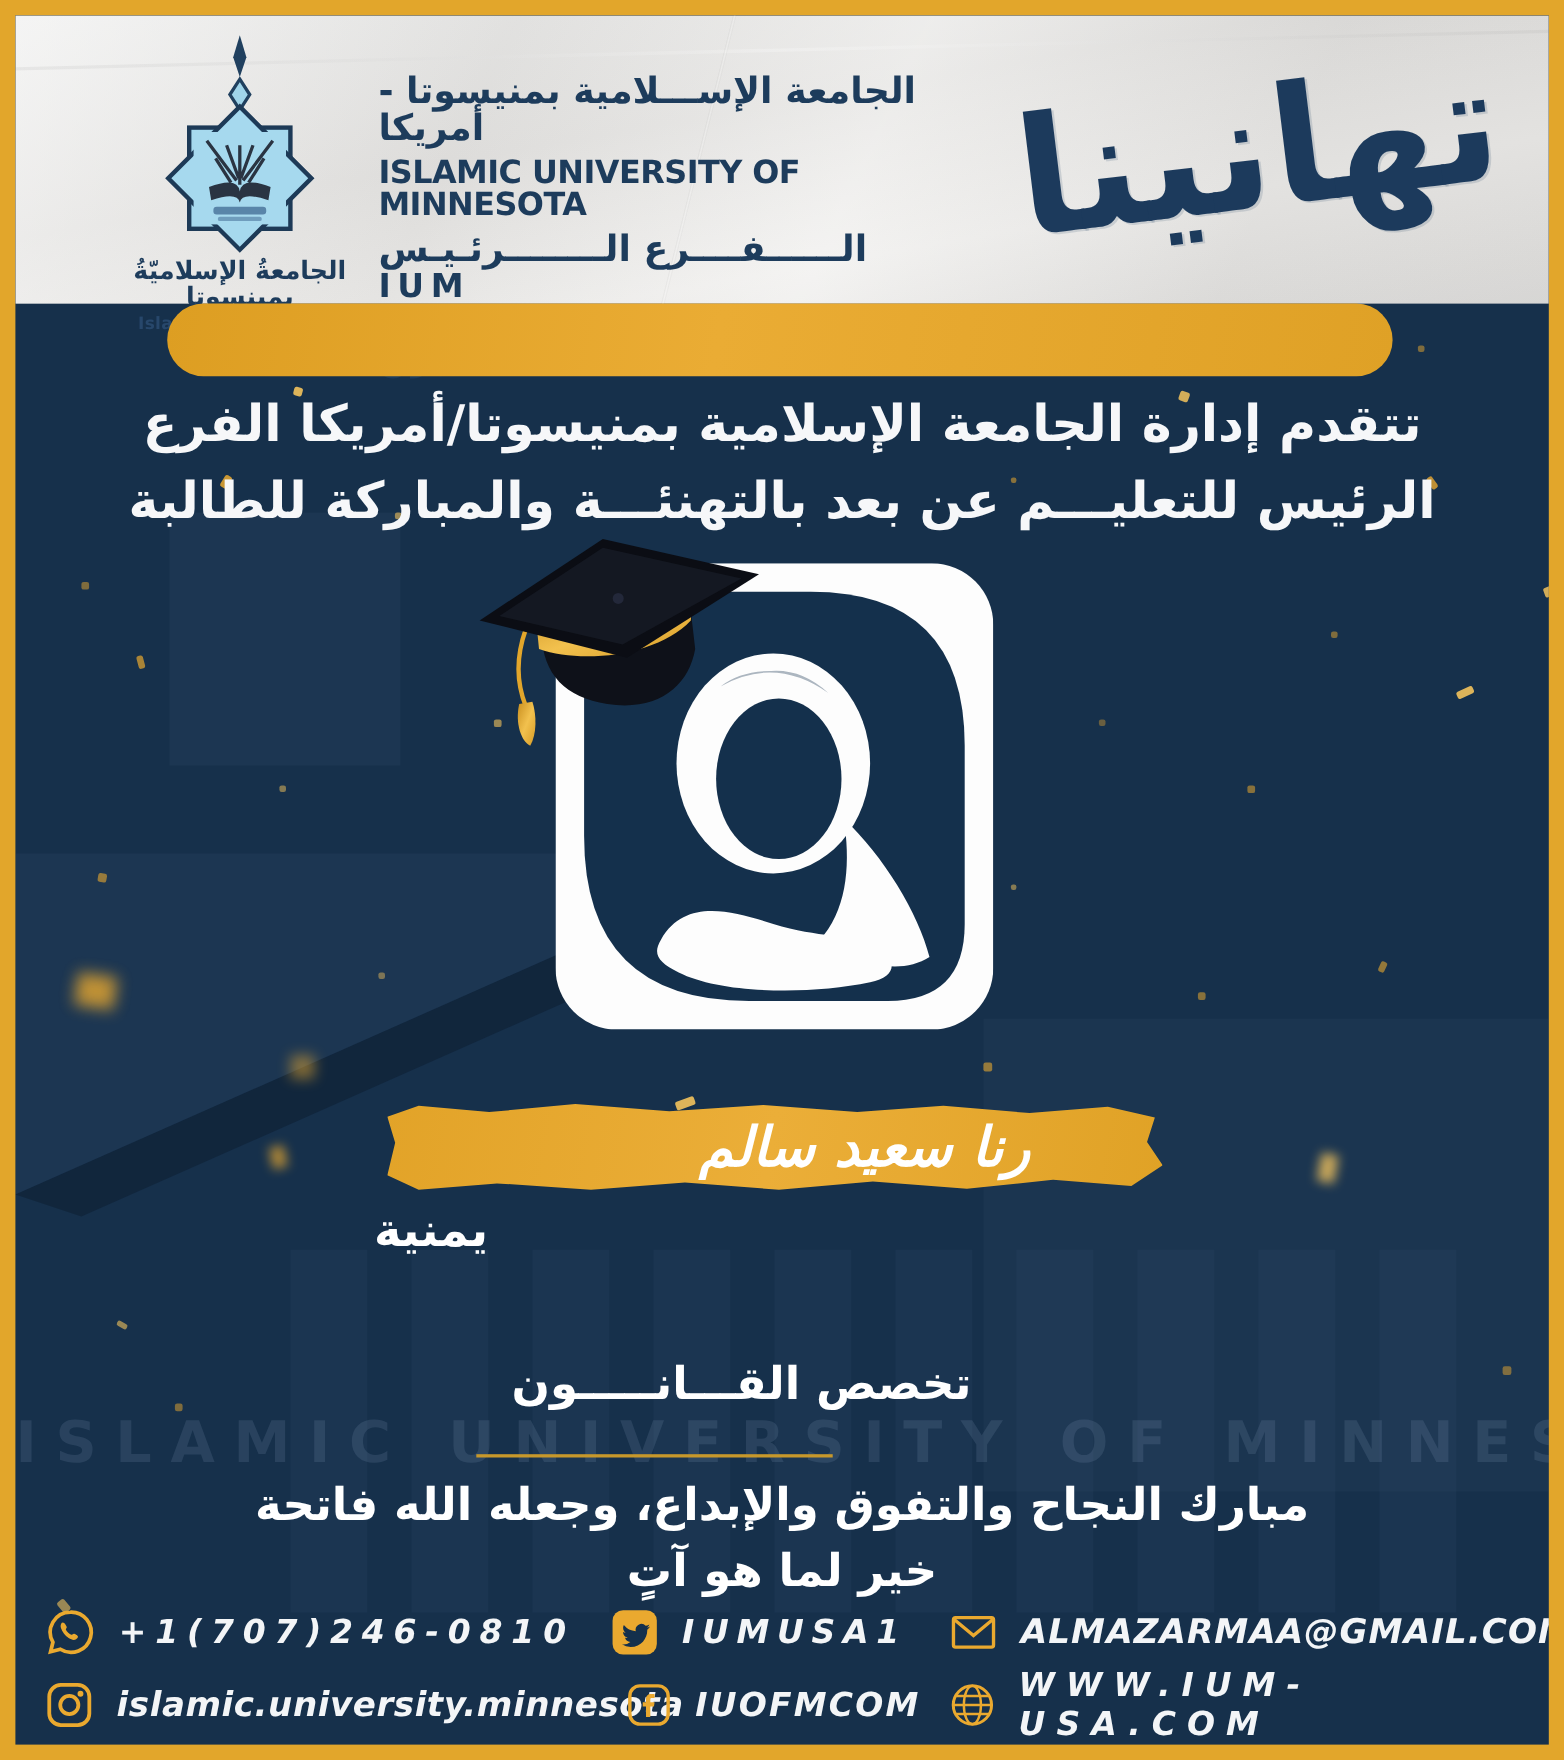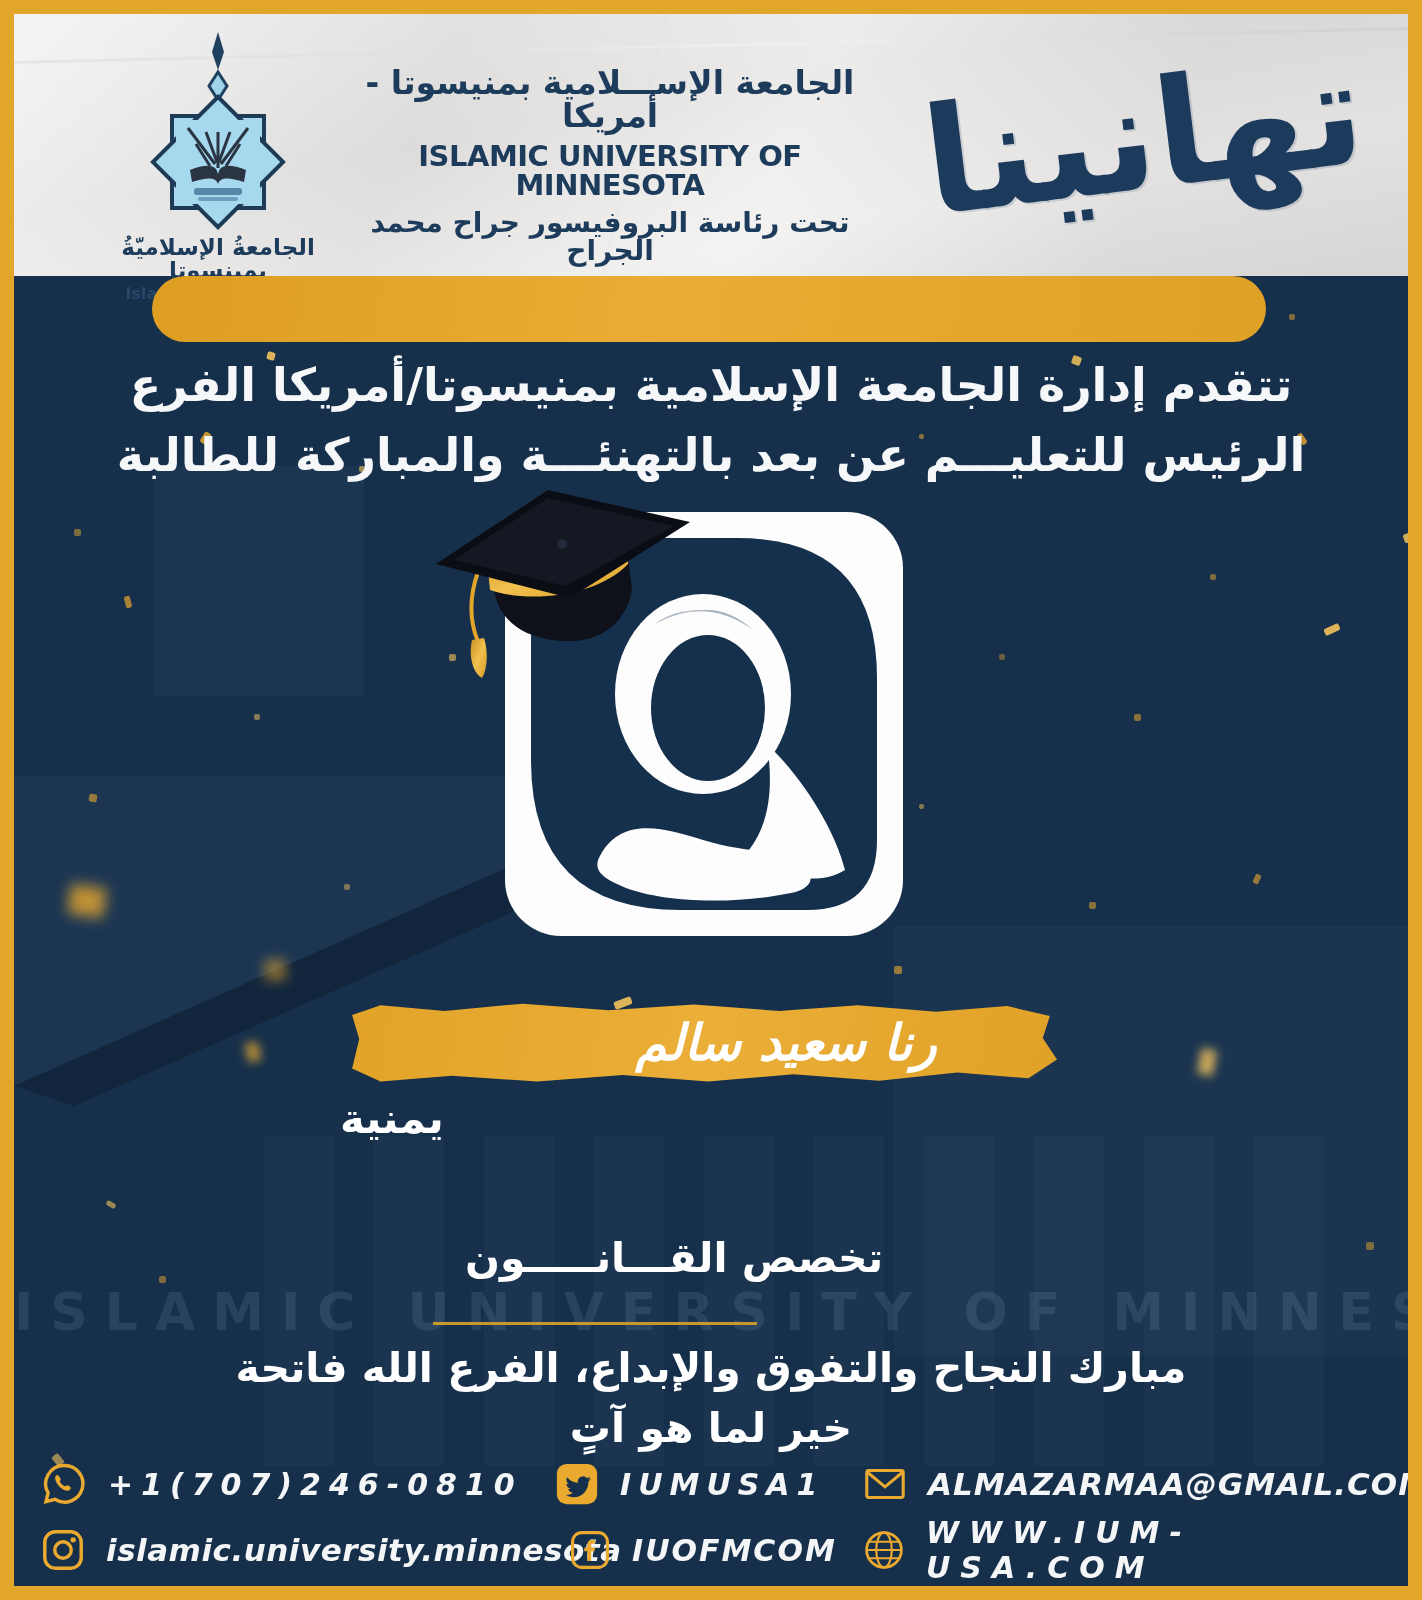--- a/index.html
+++ b/index.html
@@ -16,21 +16,21 @@
       linear-gradient(115deg, rgba(255,255,255,.45) 0%, rgba(0,0,0,.03) 30%, rgba(255,255,255,.3) 55%, rgba(0,0,0,.05) 80%),
       linear-gradient(170deg,#ececeb 0%,#e4e3e1 40%,#efeeec 70%,#e2e1df 100%);
   }
   .crease{position:absolute;background:linear-gradient(90deg,rgba(0,0,0,.05),rgba(255,255,255,.25),rgba(0,0,0,.04));}
   .crease.c1{left:0;top:30px;width:100%;height:3px;transform:rotate(-1.4deg);}
   .crease.c2{left:620px;top:-40px;width:3px;height:340px;transform:rotate(14deg);}
   .logo-wrap{position:absolute;left:64px;top:16px;width:280px;text-align:center;}
   .logo-callig{margin-top:2px;color:#1d3c5c;font-weight:bold;font-size:23px;direction:rtl;line-height:1;}
   .logo-caption{color:#27476b;font-size:15.5px;font-weight:bold;letter-spacing:.3px;margin-top:3px;}
   .titles{
-    position:absolute;left:330px;top:52px;width:532px;direction:rtl;text-align:center;
+    position:absolute;left:330px;top:52px;width:532px;direction:rtl;text-align:left;
     color:#1d3c5c;line-height:1;
   }
   .t-ar1{font-size:33px;font-weight:bold;margin-bottom:10px;}
   .t-en {font-size:29px;font-weight:bold;letter-spacing:-.5px;direction:ltr;margin-bottom:9px;}
   .t-branch{font-size:33px;font-weight:bold;margin-bottom:10px;}
   .t-branch .abbr{display:inline-block;margin-right:42px;letter-spacing:6px;font-size:30px;}
   .t-pres{font-size:28px;font-weight:bold;}
   .callig{
     position:absolute;right:44px;top:-18px;width:420px;height:280px;
     color:#1c3a5c;font-size:148px;font-weight:bold;direction:rtl;
@@ -169,20 +169,23 @@
           <rect x="-20" y="35" width="40" height="4" rx="2" fill="#4b759c" opacity=".6"></rect>
         </g>
       </svg>
       <div class="logo-callig">الجامعةُ الإسلاميّةُ بمينسوتا</div>
       <div class="logo-caption">Islamic University of Minnesota</div>
     </div>
 
     <div class="titles">
       <div class="t-ar1">الجامعة الإســـلامية بمنيسوتا - أمريكا</div>
       <div class="t-en">ISLAMIC UNIVERSITY OF MINNESOTA</div>
+      <div class="t-branch">
+        <span>الــــــفــــرع الــــــــرئـيـس</span><span class="abbr">IUM</span>
+      </div>
       <div class="t-pres">تحت رئاسة البروفيسور جراح محمد الجراح</div>
     </div>
 
     <div class="callig">تهانينا</div>
   </div>
 
   <div class="gold-bar"></div>
 
   <div class="intro l2">الرئيس للتعليـــم عن بعد بالتهنئـــة والمباركة للطالبة</div>
   <div class="intro l1">تتقدم إدارة الجامعة الإسلامية بمنيسوتا/أمريكا الفرع</div>
@@ -219,21 +222,21 @@
     <circle cx="134" cy="72" r="5" fill="#23283a"></circle>
   </svg>
 
   <div class="name-banner">
     <span>رنا سعيد سالم</span>
   </div>
 
   <div class="nationality">يمنية</div>
   <div class="major">تخصص القـــانـــــون</div>
   <div class="divider"></div>
-  <div class="blessing1">مبارك النجاح والتفوق والإبداع، الفرع الله فاتحة</div>
+  <div class="blessing1">مبارك النجاح والتفوق والإبداع، وجعله الله فاتحة</div>
   <div class="blessing2">خير لما هو آتٍ</div>
 
   <div class="contact c-whatsapp">
     <svg width="48" height="48" viewBox="0 0 48 48">
       <path d="M24 5.5a18.3 18.3 0 0 0-15.9 27.4L6 41.6l8.9-2.3A18.3 18.3 0 1 0 24 5.5Z" fill="none" stroke="#EAA92F" stroke-width="3.4"></path>
       <path d="M16.8 14.6c-1.5 1.5-2.1 3.2-1.4 5.4 1.1 3.4 3.6 7 7 9.1 2.5 1.6 4.9 2.3 6.8 1.1 1-.6 1.9-1.5 1.6-2.6-.2-.9-2.8-2.4-3.6-2.4-.9 0-1.6 1.2-2.4 1-1.6-.5-4.1-2.9-4.9-4.5-.3-.7.9-1.7.8-2.5-.1-.9-1.6-3.4-2.4-3.8-.5-.3-1.1-.2-1.5.2Z" fill="#EAA92F"></path>
     </svg>
     <span>+1(707)246-0810</span>
   </div>
 

